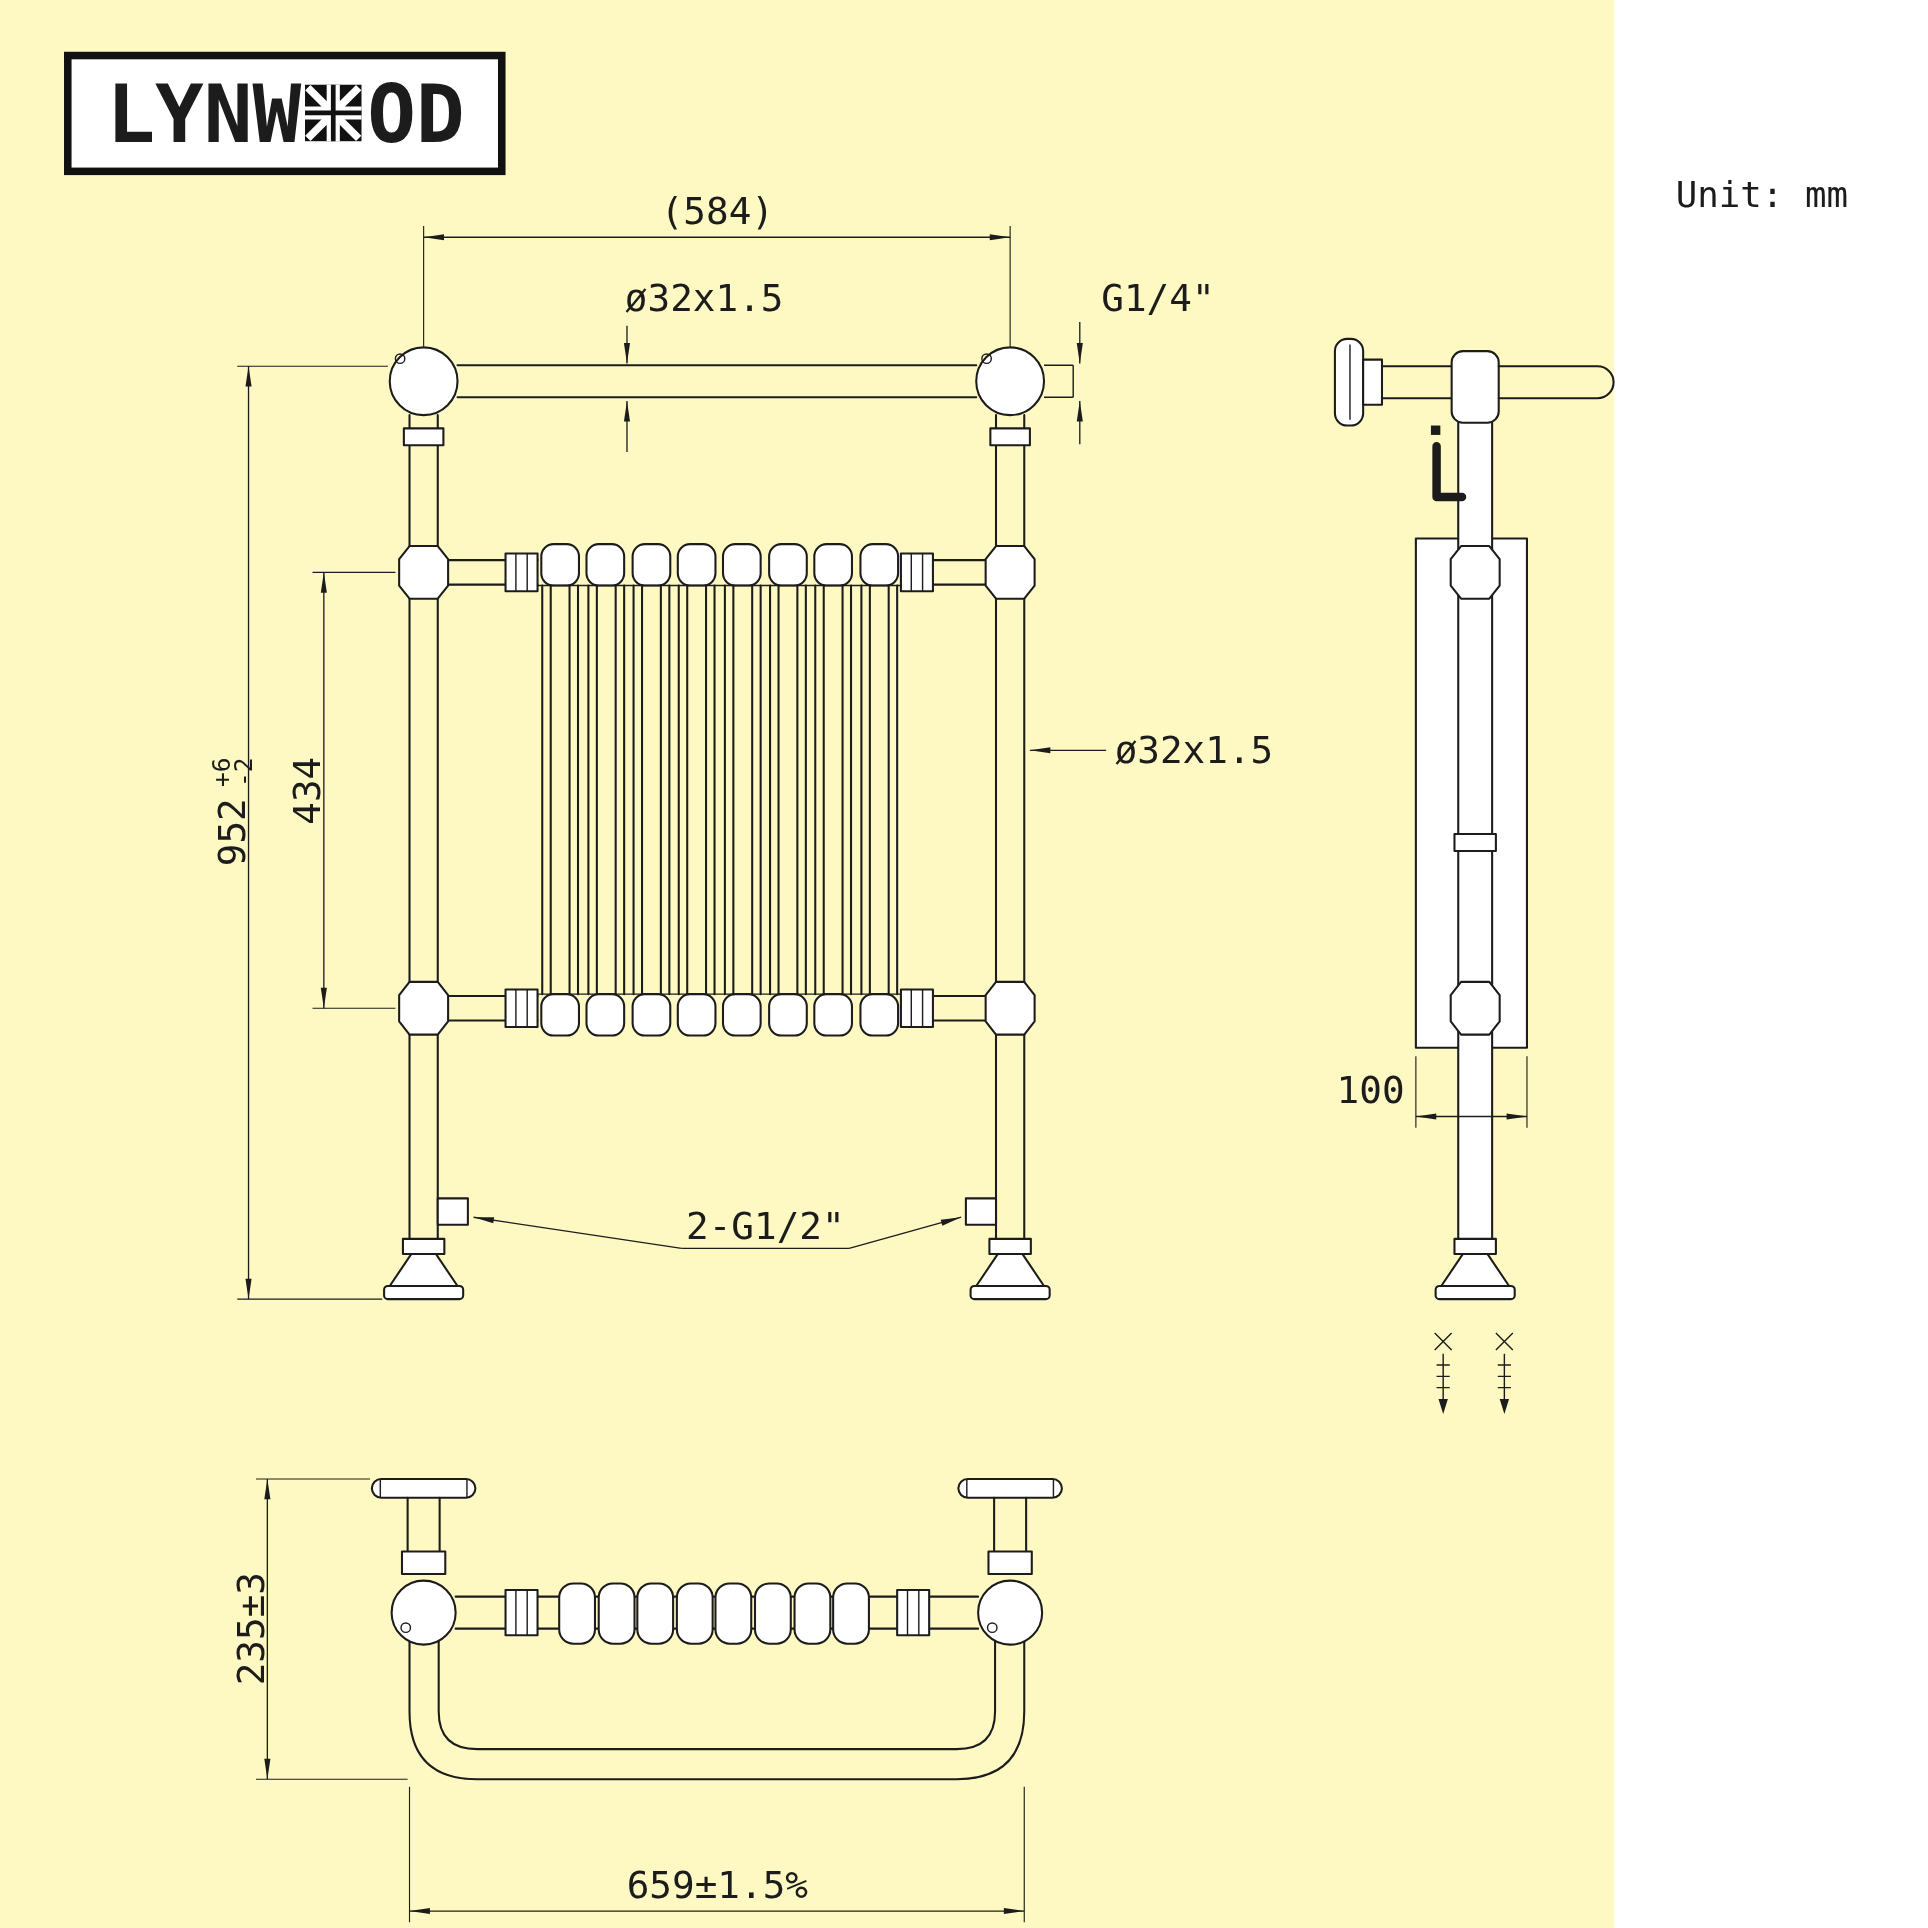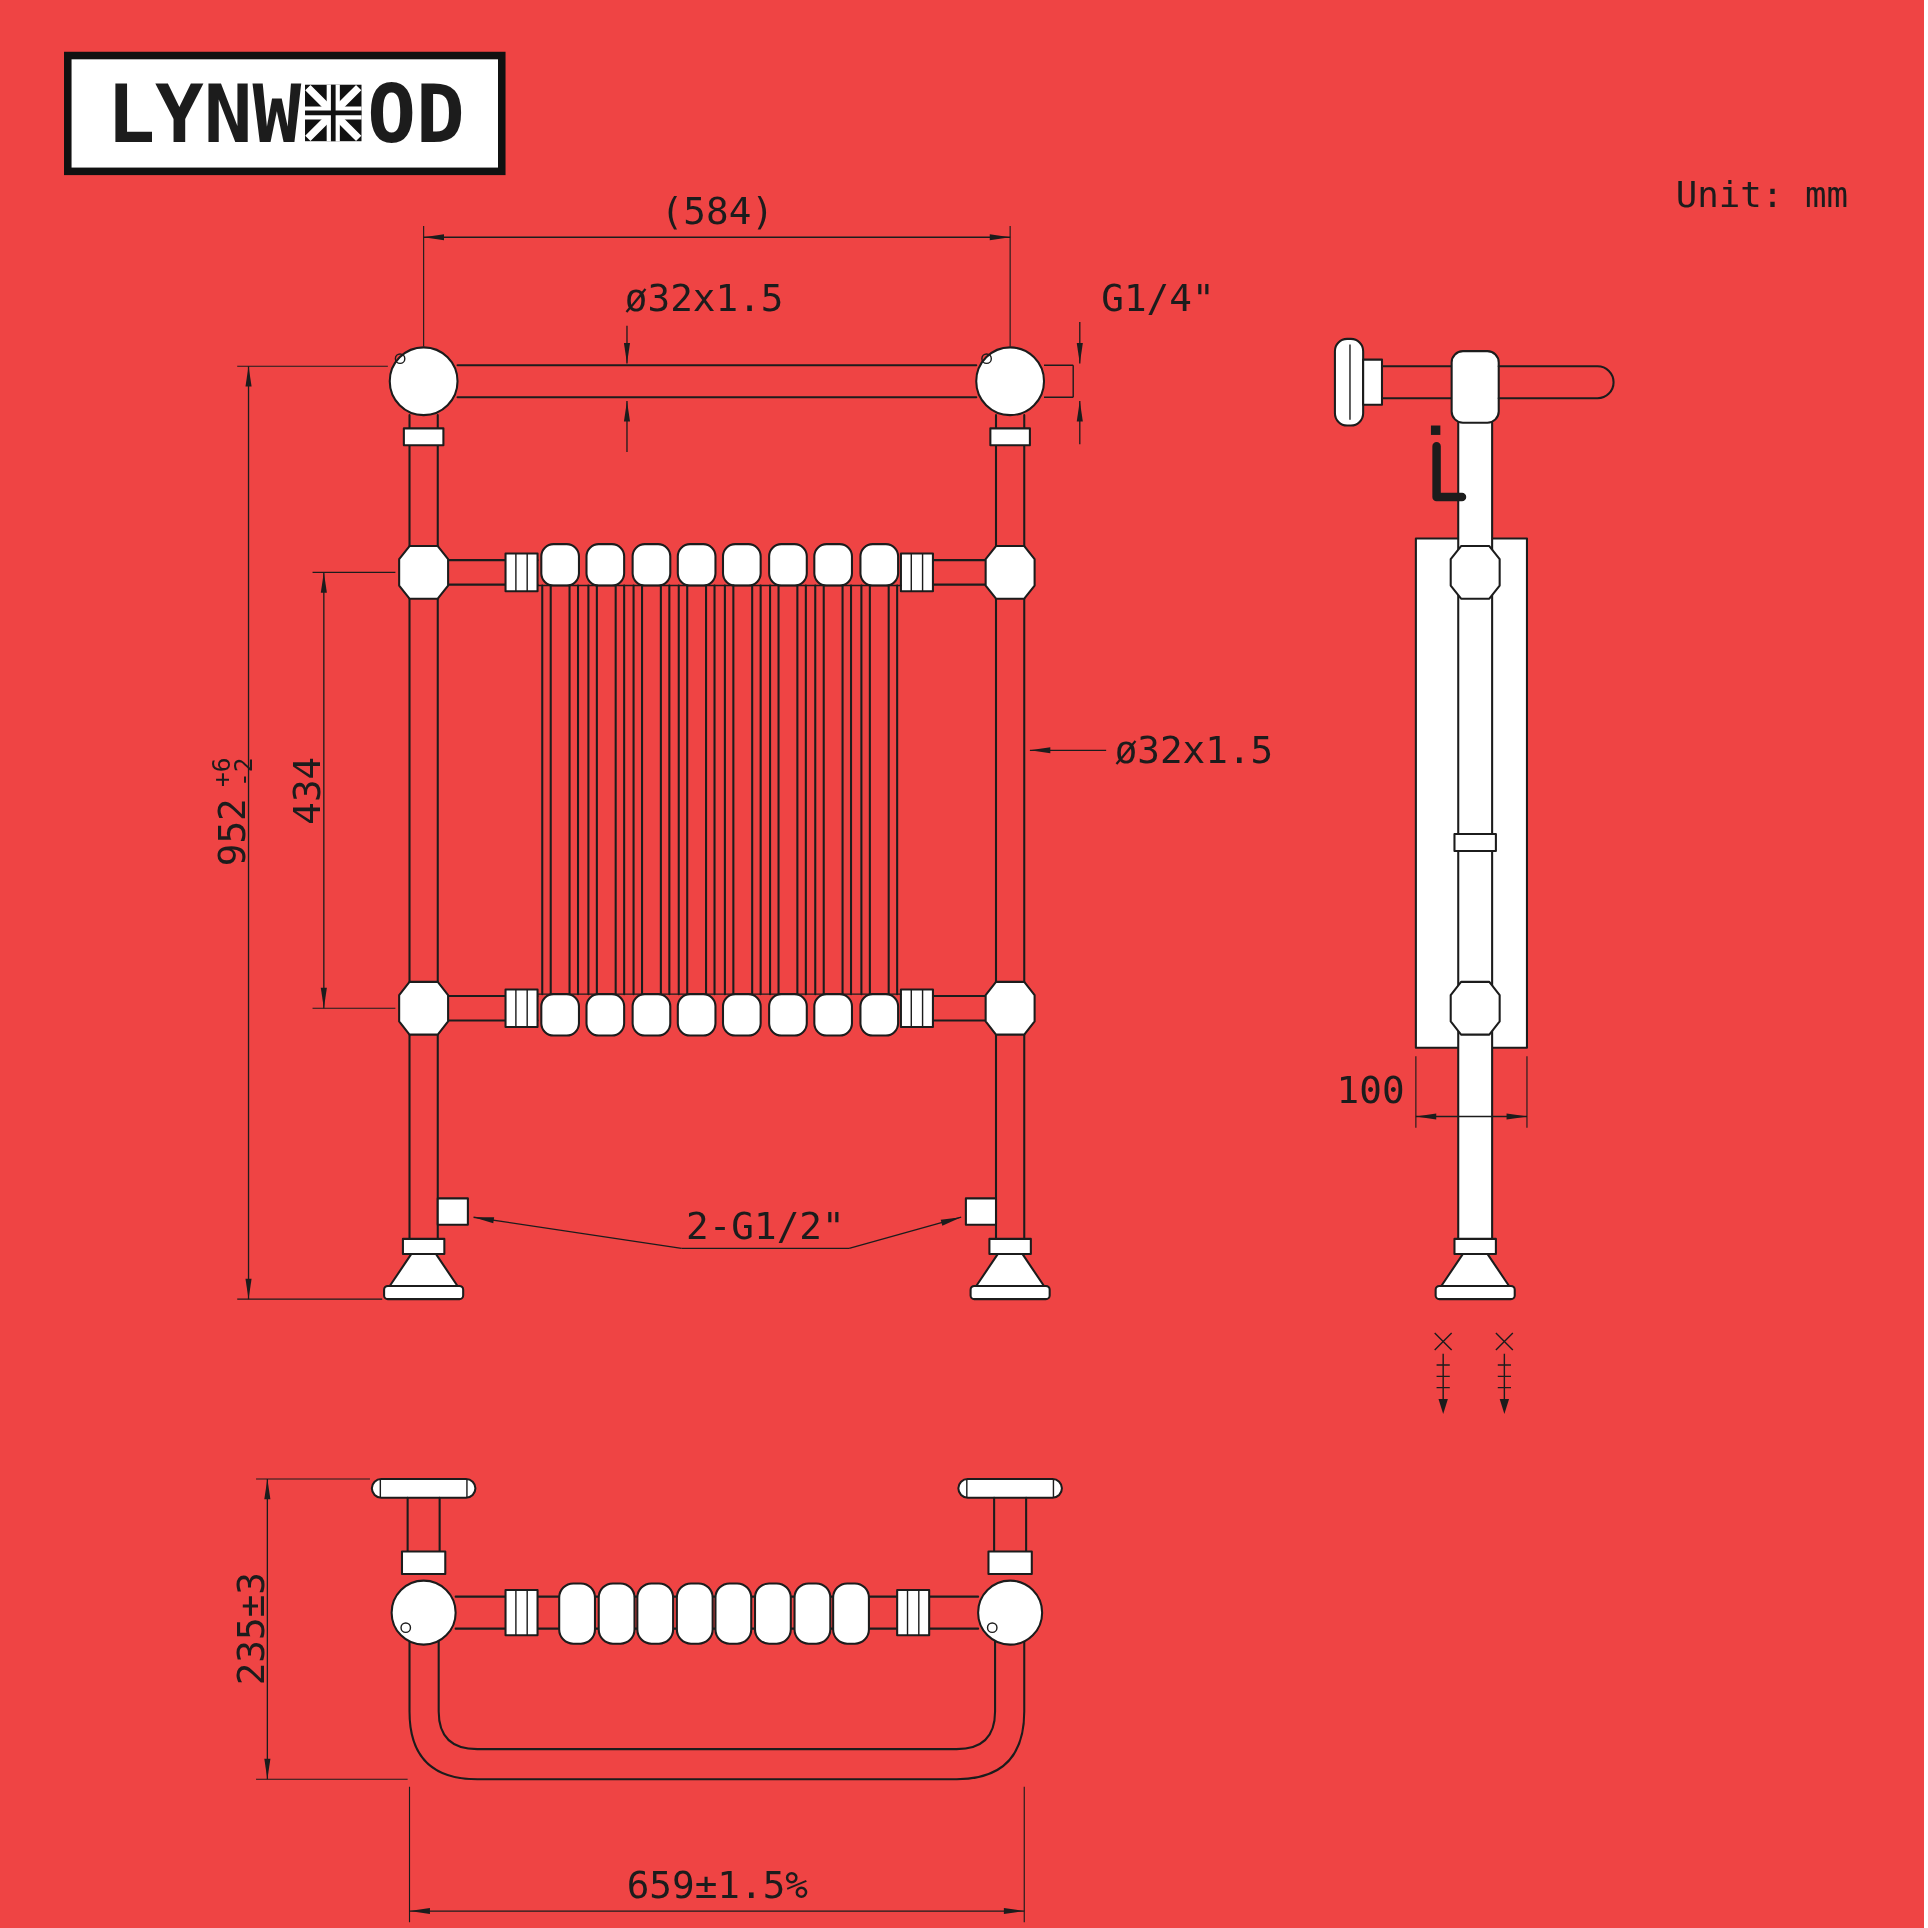--- a/index.html
+++ b/index.html
@@ -1,16 +1,16 @@
 <!DOCTYPE html>
 <html style="font-size:15px"><head>
 <meta charset="utf-8">
 <style>
   html,body{margin:0;padding:0;background:#ffffff;}
-  .page{width:1924px;height:1928px;background:#ef4444;position:relative;}
+  .page{width:1614px;height:1928px;background:#fef9c3;position:relative;}
   svg{display:block;}
   .obj{fill:none;stroke:#1c1c1c;stroke-width:2.2;stroke-linecap:round;stroke-linejoin:round;}
   .objw{fill:#ffffff;stroke:#1c1c1c;stroke-width:2.2;stroke-linejoin:round;}
   .thin{fill:none;stroke:#1c1c1c;stroke-width:1.5;}
   .dim{fill:none;stroke:#1c1c1c;stroke-width:1.4;}
   .ext{fill:none;stroke:#1c1c1c;stroke-width:1.2;}
   .solid{fill:#1c1c1c;stroke:none;}
   .thick{fill:none;stroke:#1c1c1c;stroke-width:9;stroke-linecap:round;stroke-linejoin:round;}
   text{font-family:"DejaVu Sans Mono","Liberation Mono",monospace;fill:#1c1c1c;}
   .dimtext{font-size:40px;}

